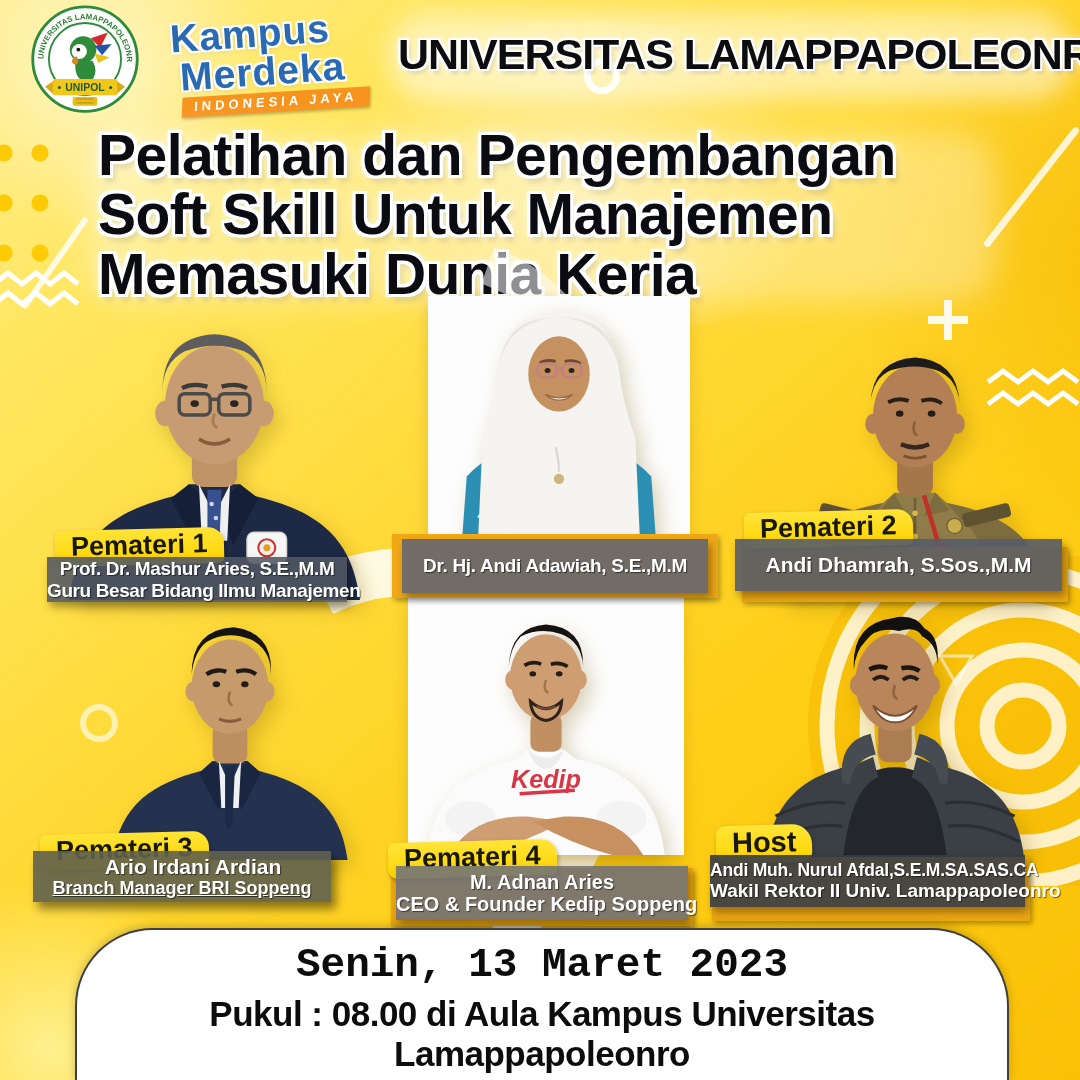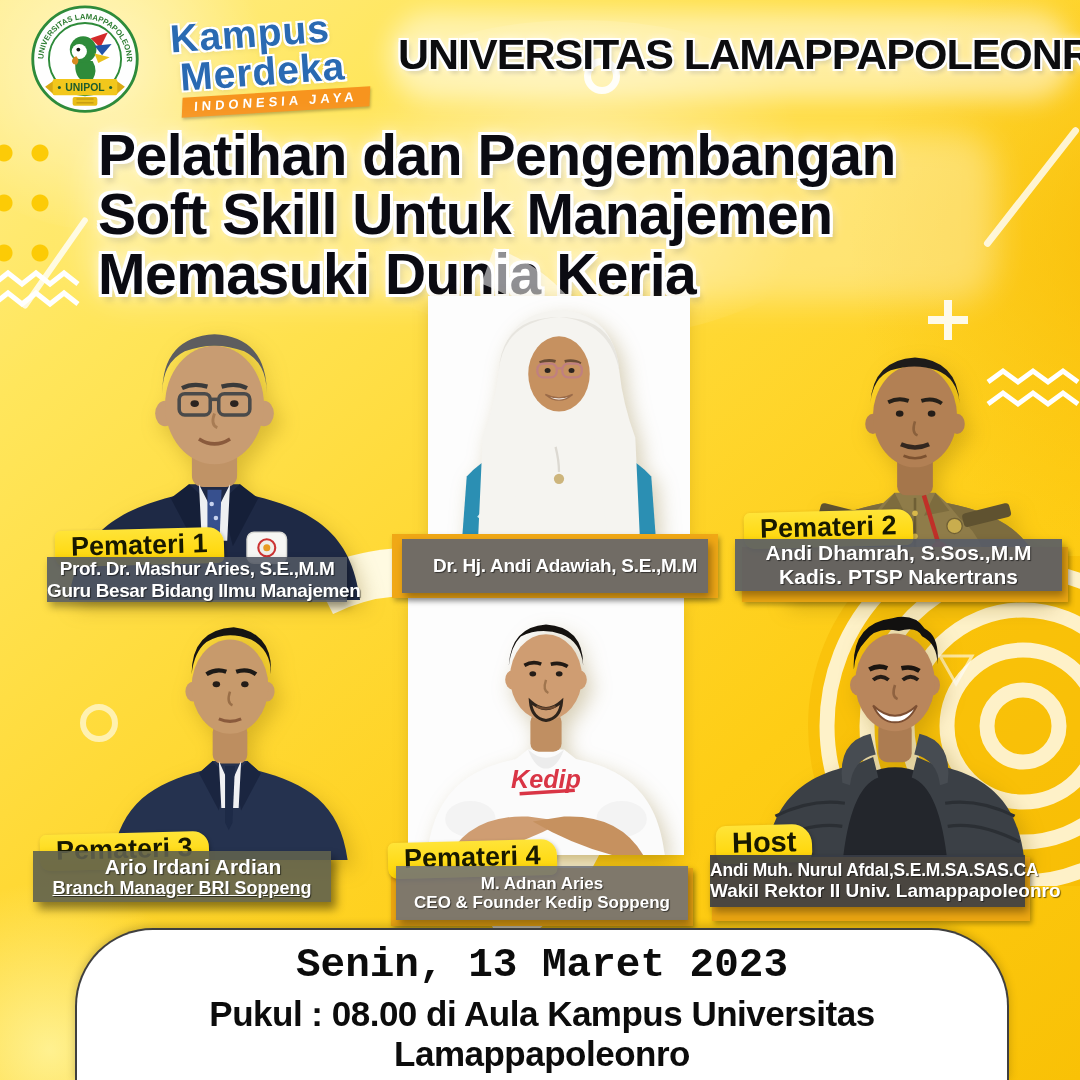--- a/index.html
+++ b/index.html
@@ -63,29 +63,29 @@
   
   .tag{z-index:3;background:linear-gradient(#ffe438,#ffd400);color:#181900;font-weight:700;font-size:27px;
     padding:1px 16px 4px;border-radius:6px 16px 6px 10px;transform:rotate(-1.5deg);box-shadow:1px 2px 4px rgba(0,0,0,.3);white-space:nowrap;}
   .underlay{z-index:2;background:#eda712;box-shadow:2px 3px 5px rgba(0,0,0,.3);}
   .namebox{z-index:3;display:flex;flex-direction:column;justify-content:center;align-items:center;text-align:center;
     background:rgba(82,88,99,.88);color:#fff;font-weight:700;line-height:1.12;
     text-shadow:1px 1px 1px rgba(0,0,0,.55);box-shadow:3px 5px 8px rgba(0,0,0,.35);white-space:nowrap;}
   .namebox .nm, .namebox .rl{width:100%;}
   .bx1{left:47px;top:557px;width:300px;height:45px;}  .bx1 .nm{font-size:19px;letter-spacing:-.4px;} .bx1 .rl{font-size:19px;letter-spacing:-.4px;}
   .un2{left:392px;top:534px;width:326px;height:64px;background:#f0a816;}
-  .bx2{left:402px;top:539px;width:306px;height:54px;background:rgba(92,98,114,.86);} .bx2 .nm,.bx2 .rl{font-size:19px;letter-spacing:-.3px;padding-left:20px;}
+  .bx2{left:402px;top:539px;width:306px;height:54px;background:rgba(92,98,114,.86);} .bx2 .nm,.bx2 .rl{font-size:19px;letter-spacing:-.3px;}
   .tg3{left:744px;top:511px;}
   .un3{left:742px;top:547px;width:326px;height:55px;}
   .bx3{left:735px;top:539px;width:327px;height:52px;background:rgba(86,92,104,.9);align-items:center;} .bx3 .nm,.bx3 .rl{font-size:21px;}
   .tg4{left:40px;top:833px;}
   .bx4{left:33px;top:851px;width:298px;height:51px;background:rgba(95,97,78,.9);box-shadow:5px 7px 9px rgba(0,0,0,.45);} .bx4 .nm{font-size:21px;padding-left:22px;} .bx4 .rl{font-size:18px;text-decoration:underline;}
   .tg5{left:388px;top:841px;}
   .un5{left:391px;top:868px;width:302px;height:58px;}
-  .bx5{left:396px;top:866px;width:292px;height:54px;background:rgba(108,112,122,.86);} .bx5 .nm,.bx5 .rl{font-size:17px;}
+  .bx5{left:396px;top:866px;width:292px;height:54px;background:rgba(108,112,122,.86);} .bx5 .nm,.bx5 .rl{font-size:20px;}
   .tg6{left:716px;top:825px;font-size:29px;border-radius:10px 20px 10px 10px;}
   .un6{left:712px;top:857px;width:318px;height:64px;}
   .bx6{left:710px;top:855px;width:315px;height:52px;background:rgba(55,60,70,.9);} .bx6 .nm{font-size:17.5px;letter-spacing:-.2px;} .bx6 .rl{font-size:19px;}
   .tg1{left:55px;top:529px;}
 
   
   .footer-box{z-index:4;left:75px;top:928px;width:930px;height:152px;background:#fff;border:2px solid #3f3f3f;border-bottom:none;
     border-radius:78px 78px 0 0;box-shadow:0 -2px 10px rgba(0,0,0,.2);text-align:center;}
   .f-date{margin-top:12px;font-size:41px;font-weight:800;color:#0c0c0c;font-family:Liberation Mono, monospace;}
   .f-time{margin-top:6px;font-size:35px;font-weight:800;color:#0c0c0c;letter-spacing:-.5px;}
@@ -346,21 +346,20 @@
 
   <div class="abs underlay un2"></div>
   <div class="abs namebox bx2">
     <div class="nm">Dr. Hj. Andi Adawiah, S.E.,M.M</div>
   </div>
 
   <div class="abs tag tg3">Pemateri 2</div>
   <div class="abs underlay un3"></div>
   <div class="abs namebox bx3">
     <div class="nm">Andi Dhamrah, S.Sos.,M.M</div>
-    <div class="rl">Kadis. PTSP Nakertrans</div>
   </div>
 
   <div class="abs tag tg4">Pemateri 3</div>
   <div class="abs namebox bx4">
     <div class="nm">Ario Irdani Ardian</div>
     <div class="rl">Branch Manager BRI Soppeng</div>
   </div>
 
   <div class="abs tag tg5">Pemateri 4</div>
   <div class="abs underlay un5"></div>

